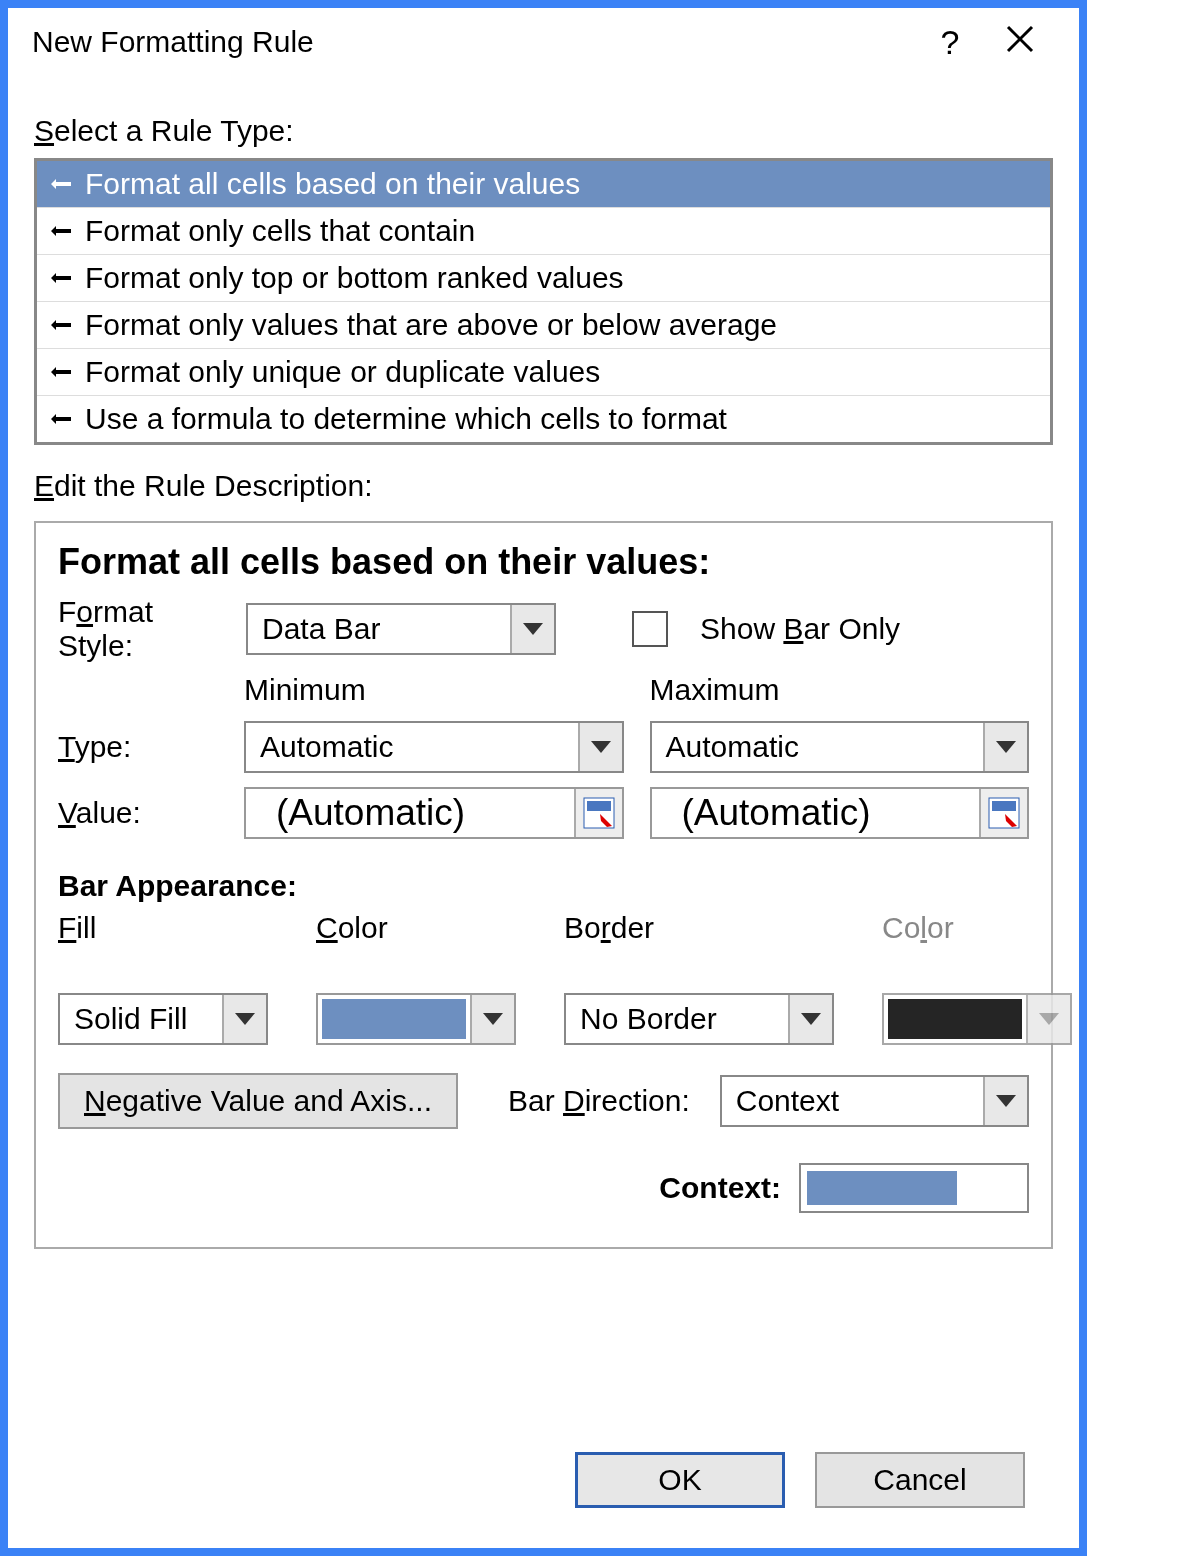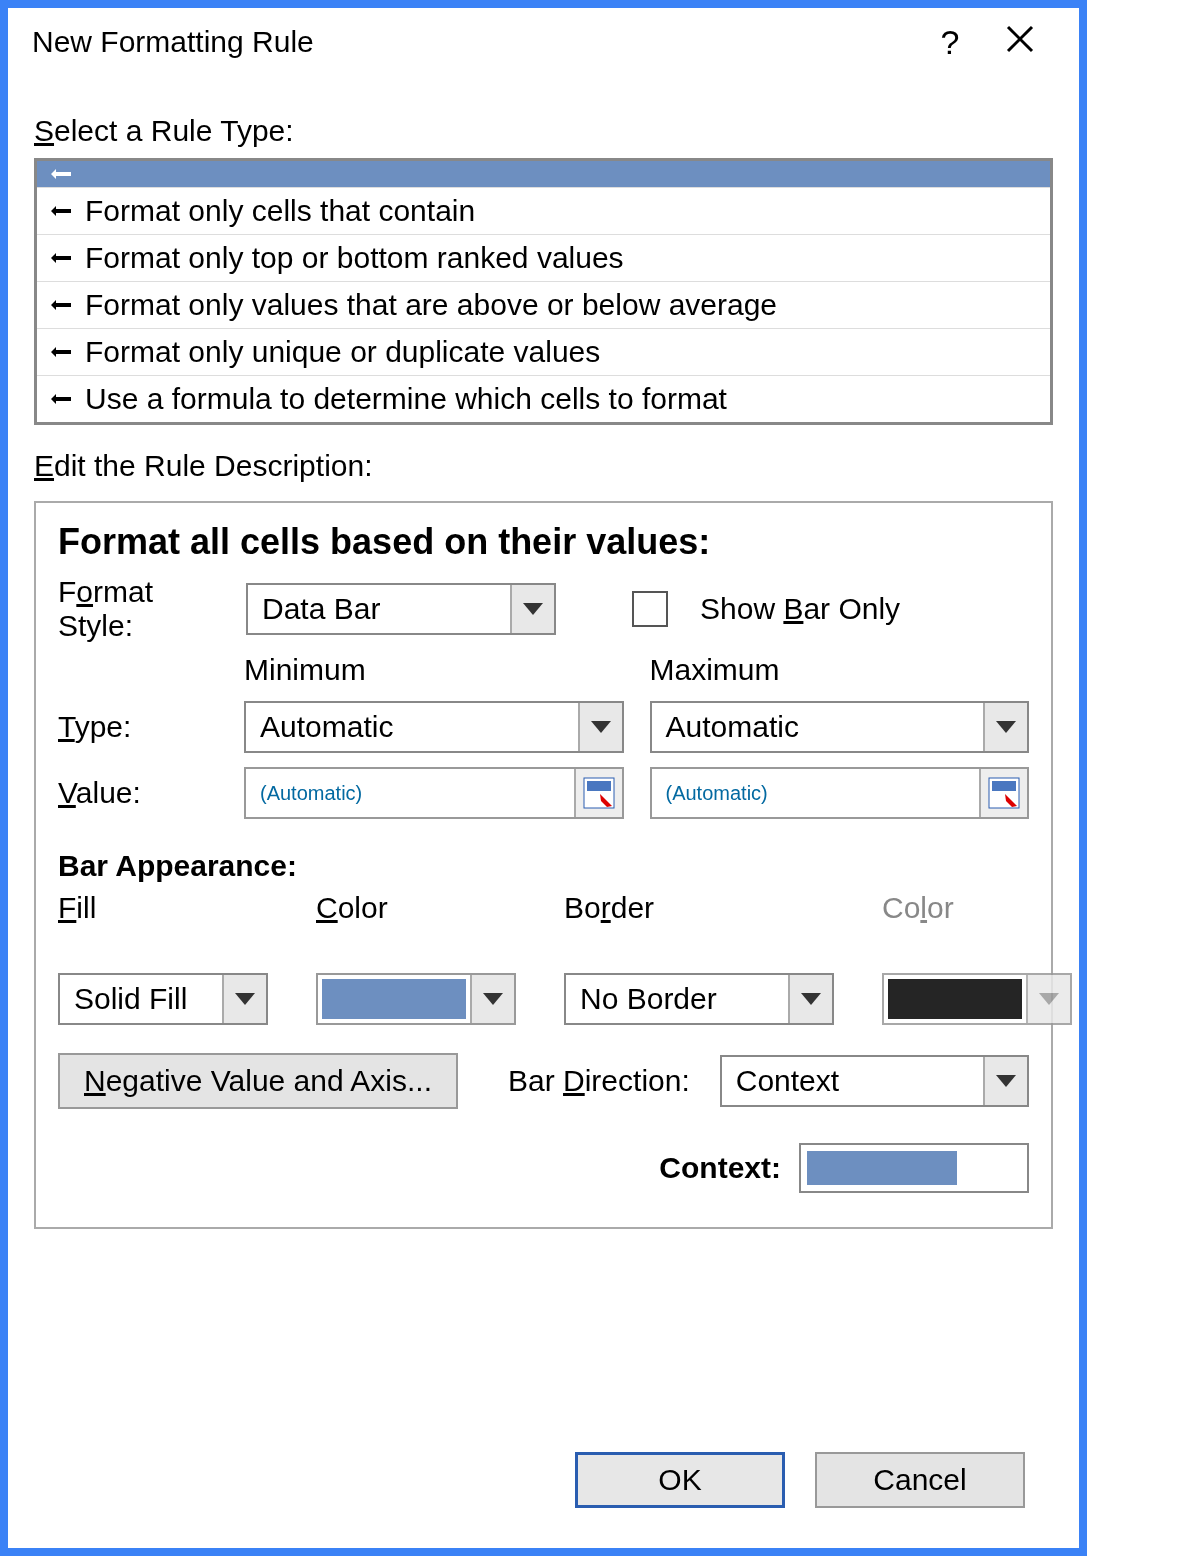--- a/index.html
+++ b/index.html
@@ -122,23 +122,23 @@
   }
   .textfield {
     display: flex;
     align-items: center;
     border: 2px solid #999;
     height: 52px;
     background: #fff;
   }
   .textfield .val {
     flex: 1;
-    padding: 0 14px;
-    color: #0369a1;
-    font-size: 20px;
+    padding: 0 30px;
+    color: #000000;
+    font-size: 37px;
   }
   .textfield .refbtn {
     width: 48px; height: 100%;
     border-left: 2px solid #aaa;
     background: #eee;
     display:flex; align-items:center; justify-content:center;
   }
   .refbtn svg { width: 34px; height: 34px; }
   .grid-minmax {
     display: grid;
@@ -230,20 +230,21 @@
       <span class="u">S</span>elect a Rule Type:
     </div>
 
     <div class="listbox">
       <div class="list-item selected">
         <span class="flag-icon">
           <svg viewBox="0 0 20 14">
               <polygon points="0,7 5,2 5,5 20,5 20,9 5,9 5,12" fill="#fff"></polygon>
             </svg>
         </span>
+        <span>Format all cells based on their values</span>
       </div>
       <div class="list-item">
         <span class="flag-icon">
           <svg viewBox="0 0 20 14">
               <polygon points="0,7 5,2 5,5 20,5 20,9 5,9 5,12" fill="#000"></polygon>
             </svg>
         </span>
         <span>Format only cells that contain</span>
       </div>
       <div class="list-item">

